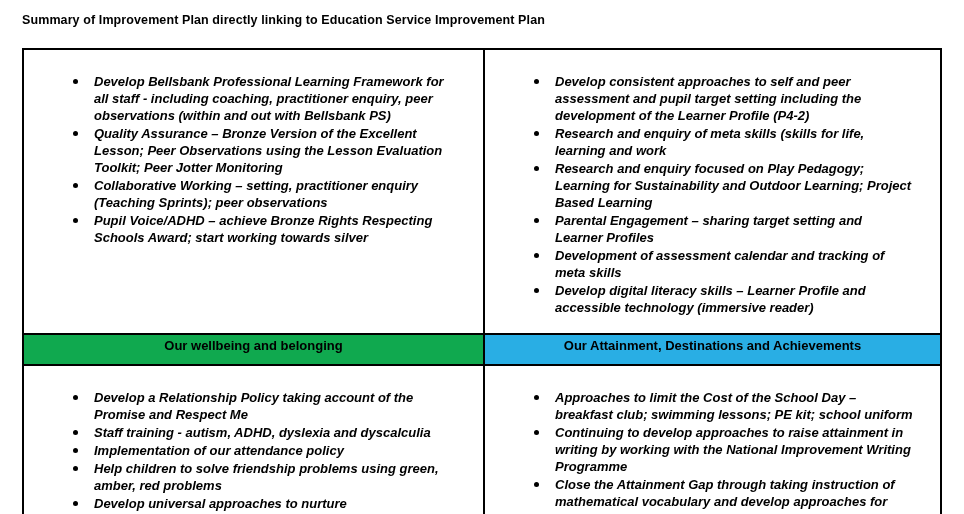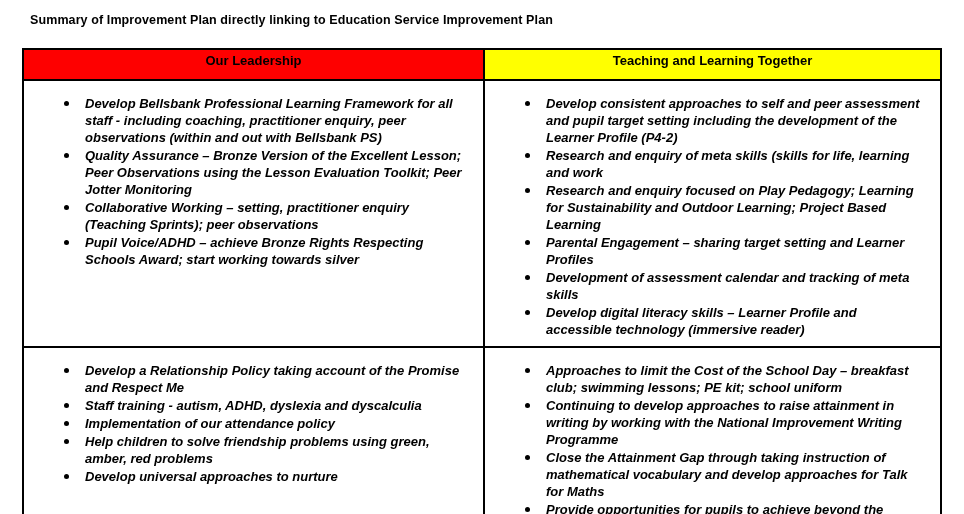--- a/index.html
+++ b/index.html
@@ -10,21 +10,21 @@
   body {
     position: relative;
     width: 964px;
     height: 514px;
     font-family: "Liberation Sans", sans-serif;
     color: #000;
     overflow: hidden;
   }
   .page-title {
     position: absolute;
-    left: 30px;
+    left: 22px;
     top: 13px;
     font-size: 12.5px;
     font-weight: bold;
     letter-spacing: 0.1px;
     white-space: nowrap;
   }
   table.plan-table {
     position: absolute;
     left: 22px;
     top: 48px;
@@ -44,21 +44,21 @@
   tr.body-row-2 { height: 155px; }
   td.hdr {
     text-align: center;
     font-weight: bold;
     font-size: 13px;
     padding-top: 3px;
     line-height: 15px;
   }
   ul.bullets {
     list-style: none;
-    margin: 8px;
+    margin: 17px;
     padding: 6px 10px 0 53px;
   }
   ul.bullets li {
     position: relative;
     font-size: 13px;
     font-weight: bold;
     font-style: italic;
     line-height: 17px;
     margin: 0 0 1px 0;
   }
@@ -77,43 +77,43 @@
 <body>
 
 <div class="page-title">Summary of Improvement Plan directly linking to Education Service Improvement Plan</div>
 
 <table class="plan-table">
   <colgroup>
       <col class="c1">
       <col class="c2">
     </colgroup>
   <tbody>
-    <tr class="hdr-row">
-      <td class="hdr" style="background-color: rgb(254, 0, 0);">Our Leadership</td>
-      <td class="hdr" style="background-color: rgb(255, 255, 0);">Teaching and Learning Together</td>
-    </tr>
     <tr class="body-row-1">
       <td>
         <ul class="bullets">
             <li>Develop Bellsbank Professional Learning Framework for all staff - including coaching, practitioner enquiry, peer observations (within and out with Bellsbank PS)</li>
             <li>Quality Assurance – Bronze Version of the Excellent Lesson; Peer Observations using the Lesson Evaluation Toolkit; Peer Jotter Monitoring</li>
             <li>Collaborative Working – setting, practitioner enquiry (Teaching Sprints); peer observations</li>
             <li>Pupil Voice/ADHD – achieve Bronze Rights Respecting Schools Award; start working towards silver</li>
           </ul>
       </td>
       <td>
         <ul class="bullets">
             <li>Develop consistent approaches to self and peer assessment and pupil target setting including the development of the Learner Profile (P4-2)</li>
             <li>Research and enquiry of meta skills (skills for life, learning and work</li>
             <li>Research and enquiry focused on Play Pedagogy; Learning for Sustainability and Outdoor Learning; Project Based Learning</li>
             <li>Parental Engagement – sharing target setting and Learner Profiles</li>
             <li>Development of assessment calendar and tracking of meta skills</li>
             <li>Develop digital literacy skills – Learner Profile and accessible technology (immersive reader)</li>
           </ul>
       </td>
+    </tr>
+    <tr class="hdr-row">
+      <td class="hdr" style="background-color: rgb(16, 169, 79);">Our wellbeing and belonging</td>
+      <td class="hdr" style="background-color: rgb(41, 174, 228);">Our Attainment, Destinations and Achievements</td>
     </tr>
     <tr class="body-row-2">
       <td>
         <ul class="bullets">
             <li>Develop a Relationship Policy taking account of the Promise and Respect Me</li>
             <li>Staff training - autism, ADHD, dyslexia and dyscalculia</li>
             <li>Implementation of our attendance policy</li>
             <li>Help children to solve friendship problems using green, amber, red problems</li>
             <li>Develop universal approaches to nurture</li>
           </ul>

